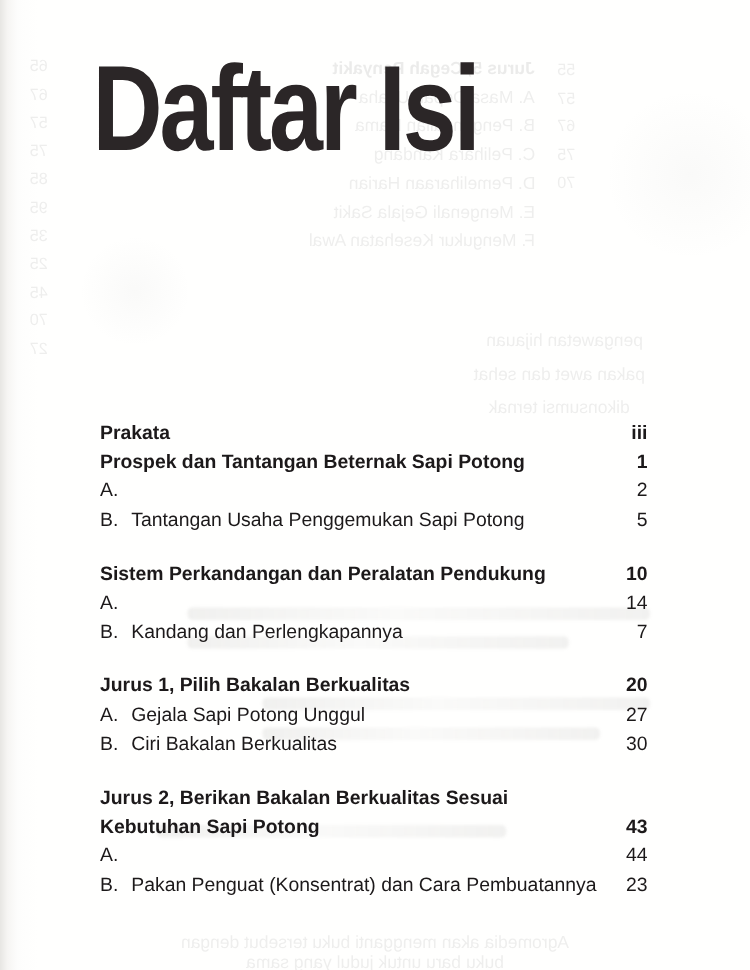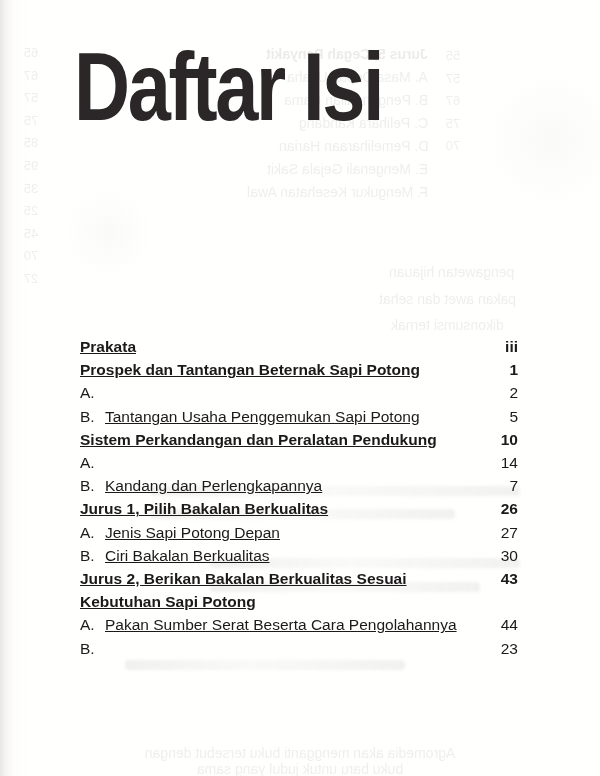--- a/index.html
+++ b/index.html
@@ -23,24 +23,24 @@
     transform:scaleX(0.8);transform-origin:left top;
     white-space:nowrap;
   }
   
   .toc{
     position:absolute;left:80px;right:82px;top:335px;
     font-size:15.5px;line-height:23.2px;color:#1c191a;
   }
   .toc-row{display:flex;align-items:flex-start;}
   .toc-row .prefix{width:25px;flex:none;}
-  .toc-row .label{flex:1;padding-right:10px;max-width:412px;text-decoration:underline;}
+  .toc-row .label{flex:1;padding-right:10px;max-width:412px;}
   .toc-row .pagenum{margin-left:auto;text-align:right;min-width:30px;flex:none;}
   .toc-row.chapter{font-weight:bold;}
-  .toc-row.gap{}
+  .toc-row.gap{margin-top:20px;align-items:flex-end;}
   
   .bt{
     position:absolute;color:#818181;opacity:0.13;
     transform:scaleX(-1);filter:blur(0.6px);
     font-size:14px;white-space:nowrap;pointer-events:none;
   }
   .bt.bold{font-weight:bold;opacity:0.15;}
   .bt-col{
     white-space:normal;width:18px;text-align:center;
     line-height:22.6px;font-size:13px;word-spacing:18px;
@@ -119,44 +119,44 @@
       <span class="pagenum">14</span>
     </div>
     <div class="toc-row">
       <span class="prefix">B.</span>
       <span class="label">Kandang dan Perlengkapannya</span>
       <span class="pagenum">7</span>
     </div>
 
     <div class="toc-row chapter gap">
       <span class="label">Jurus 1, Pilih Bakalan Berkualitas</span>
-      <span class="pagenum">26</span>
+      <span class="pagenum">20</span>
     </div>
     <div class="toc-row">
       <span class="prefix">A.</span>
-      <span class="label">Jenis Sapi Potong Depan</span>
+      <span class="label">Gejala Sapi Potong Unggul</span>
       <span class="pagenum">27</span>
     </div>
     <div class="toc-row">
       <span class="prefix">B.</span>
       <span class="label">Ciri Bakalan Berkualitas</span>
       <span class="pagenum">30</span>
     </div>
 
     <div class="toc-row chapter gap">
       <span class="label">Jurus 2, Berikan Bakalan Berkualitas Sesuai Kebutuhan Sapi Potong</span>
       <span class="pagenum">43</span>
     </div>
     <div class="toc-row">
       <span class="prefix">A.</span>
-      <span class="label">Pakan Sumber Serat Beserta Cara Pengolahannya</span>
       <span class="pagenum">44</span>
     </div>
     <div class="toc-row">
       <span class="prefix">B.</span>
+      <span class="label">Pakan Penguat (Konsentrat) dan Cara Pembuatannya</span>
       <span class="pagenum">23</span>
     </div>
 
   </div>
 
   <div class="watermark">
 
     <span>Dipindai dengan CamScanner</span>
   </div>
 

